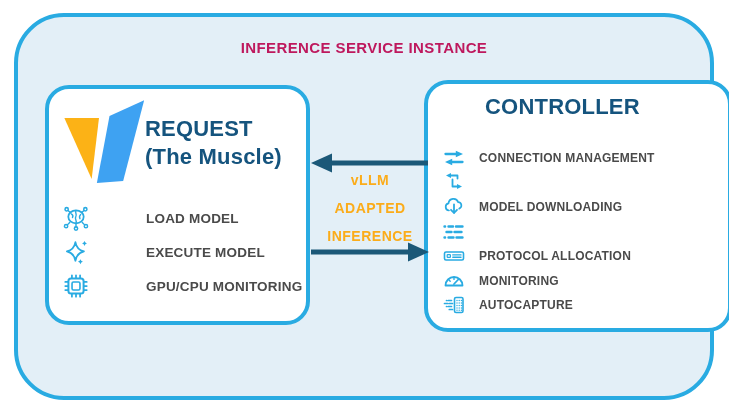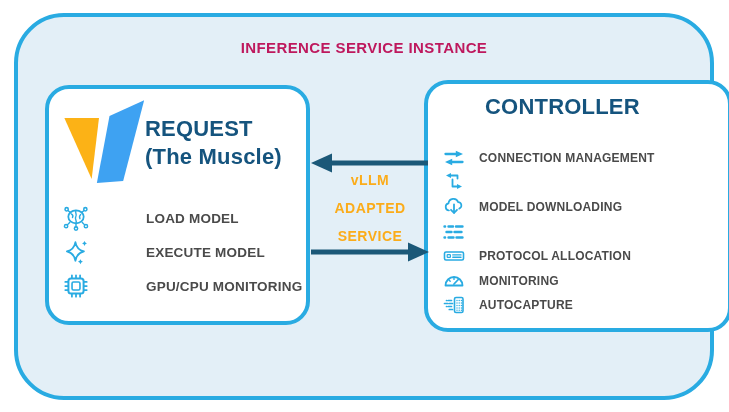--- a/index.html
+++ b/index.html
@@ -199,16 +199,16 @@
       <polygon points="6,18 27,8.5 27,27.5" fill="#1B5878"></polygon>
     </g>
     <g>
       <line x1="6" y1="107" x2="108" y2="107" stroke="#1B5878" stroke-width="5"></line>
       <polygon points="124,107 103,97.5 103,116.5" fill="#1B5878"></polygon>
     </g>
   </svg>
   <div class="protocol-text">
     <div>vLLM</div>
     <div>ADAPTED</div>
-    <div>SERVICE</div>
+    <div>INFERENCE</div>
   </div>
 
 </div>
 
 </body></html>

